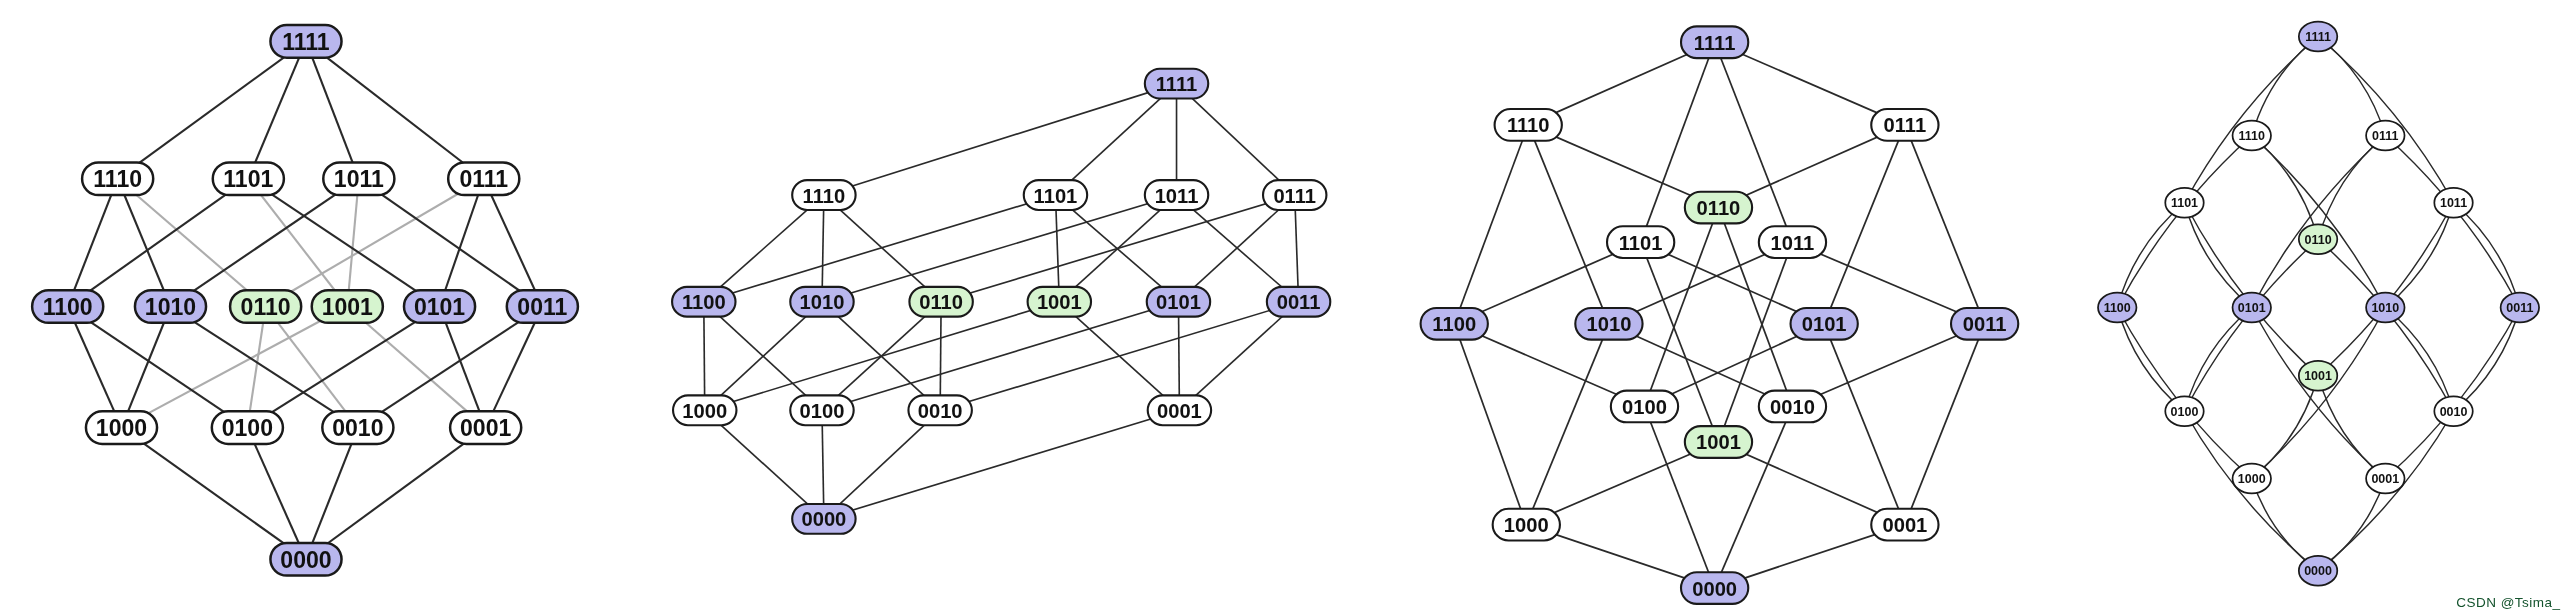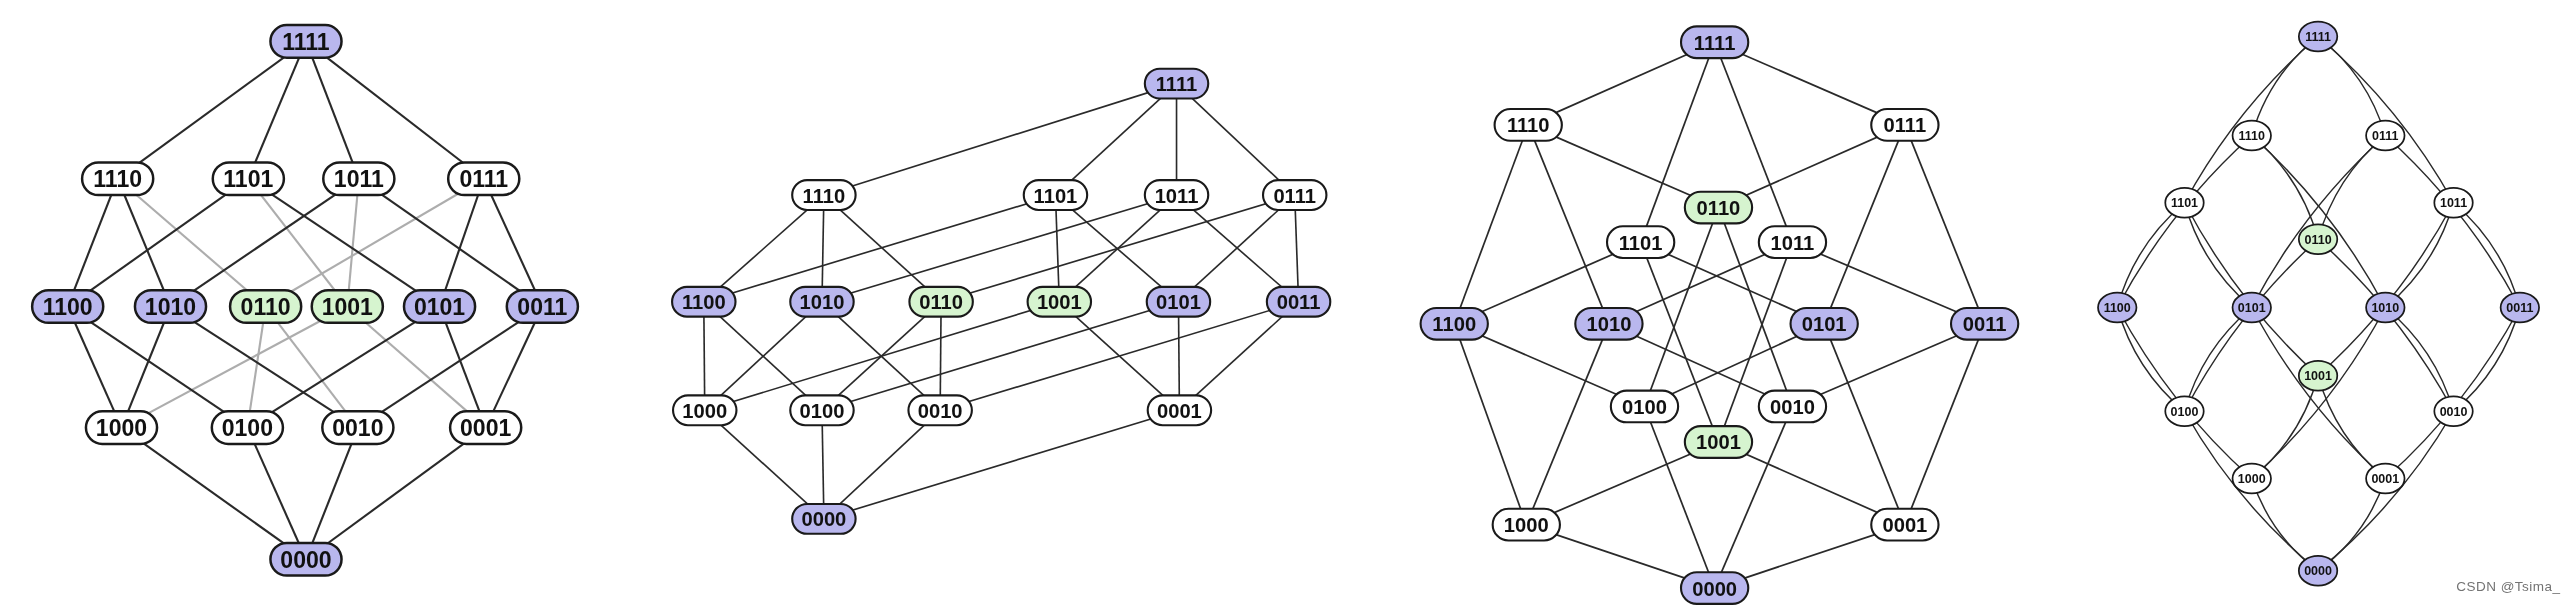--- a/index.html
+++ b/index.html
@@ -10,24 +10,24 @@
   #fig { position:absolute; left:0; top:0; }
   #fig text {
     font-family:"Liberation Sans", sans-serif;
     font-weight:600;
     text-anchor:middle;
     fill:#111111;
   }
   .watermark {
     position:absolute;
     right:15.4px;
-    bottom:20px;
+    bottom:4px;
     font-size:13.5px;
     letter-spacing:0.5px;
-    color:#737373;
+    color:#14532d;
     font-family:"Liberation Sans", sans-serif;
   }
 </style>
 </head>
 <body>
 
 <svg id="fig" width="2576" height="614" viewBox="0 0 2680 639">
     <g>
       <line x1="126" y1="445" x2="361" y2="319" fill="none" stroke="#adadad" stroke-width="2.2"></line>
       <line x1="257" y1="445" x2="276" y2="319" fill="none" stroke="#adadad" stroke-width="2.2"></line>

